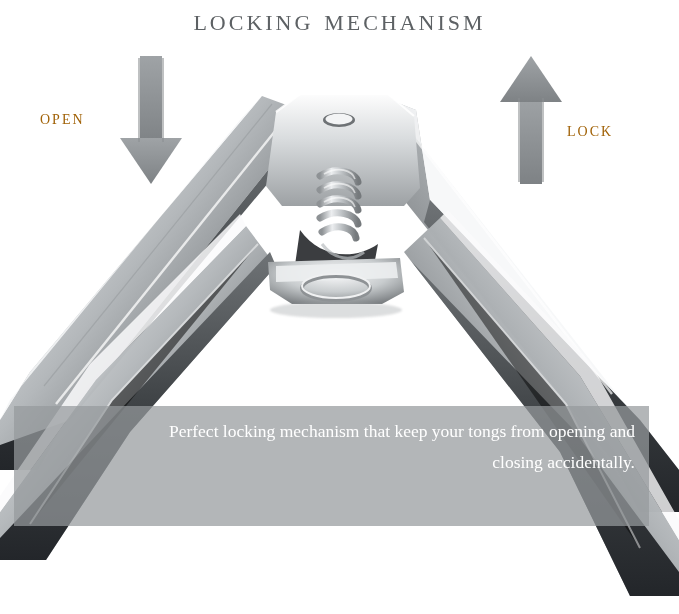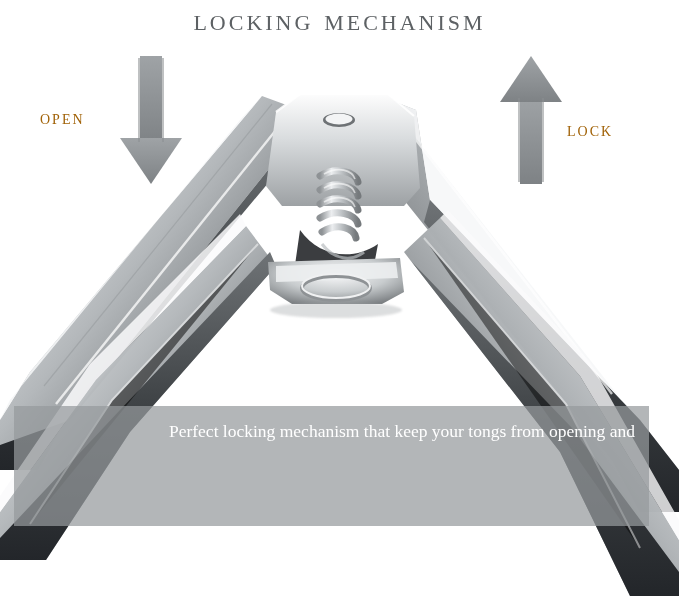--- a/index.html
+++ b/index.html
@@ -223,15 +223,16 @@
     <g fill="#8b8f92" opacity="0.55">
       <path d="M26,46 L28,46 L28,130 L26,130 Z"></path>
       <path d="M50,46 L52,46 L52,130 L50,130 Z"></path>
     </g>
   </svg>
 
   <div class="sc-label" id="label-lock">Lock</div>
 
   <div class="caption-box">
     <div class="caption-line">Perfect locking mechanism that keep your tongs from opening and</div>
+    <div class="caption-line">closing accidentally.</div>
   </div>
 
 </div>
 
 </body></html>

